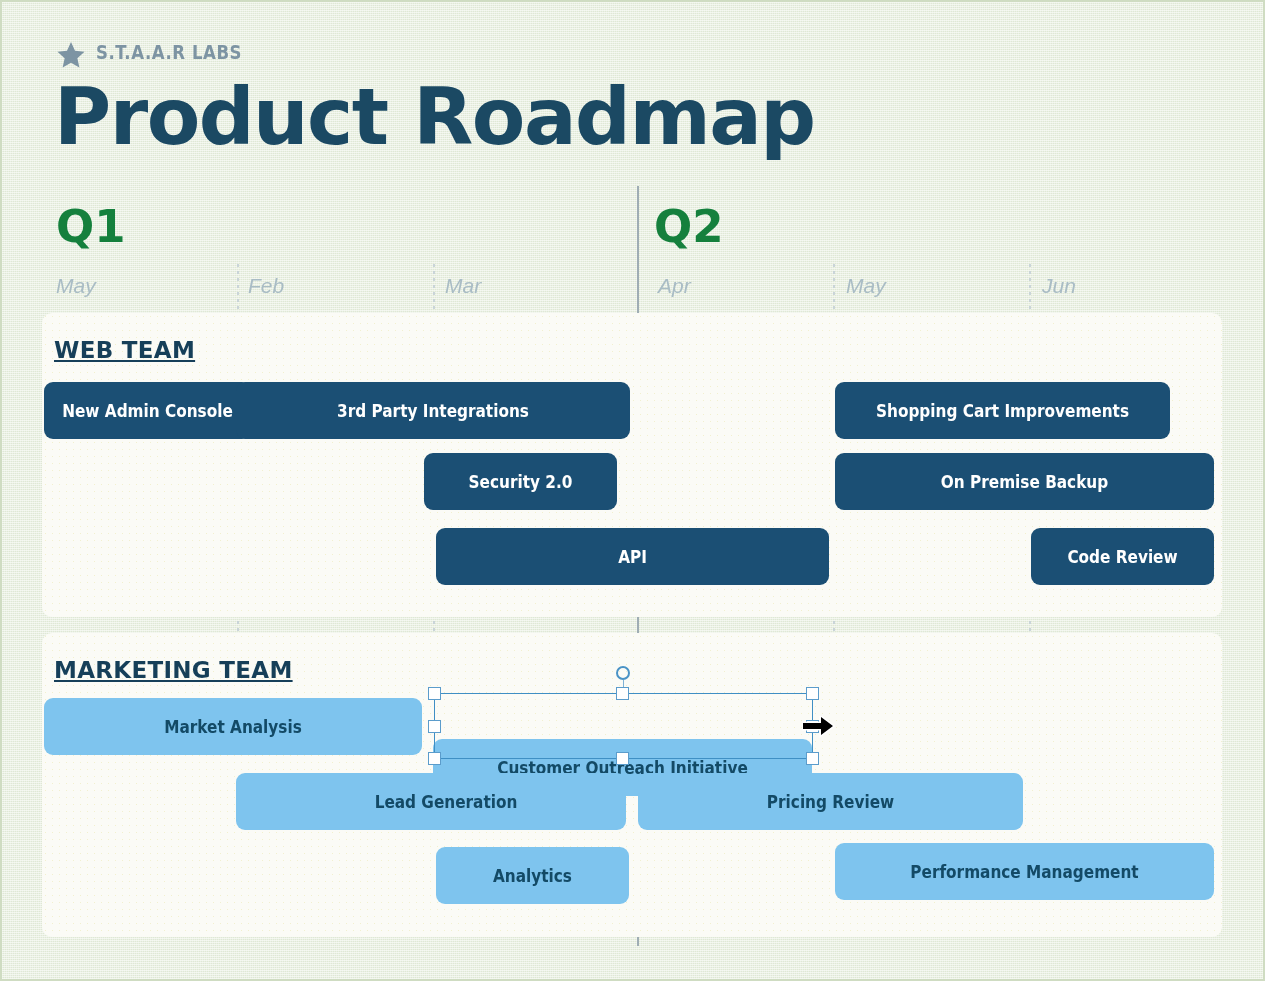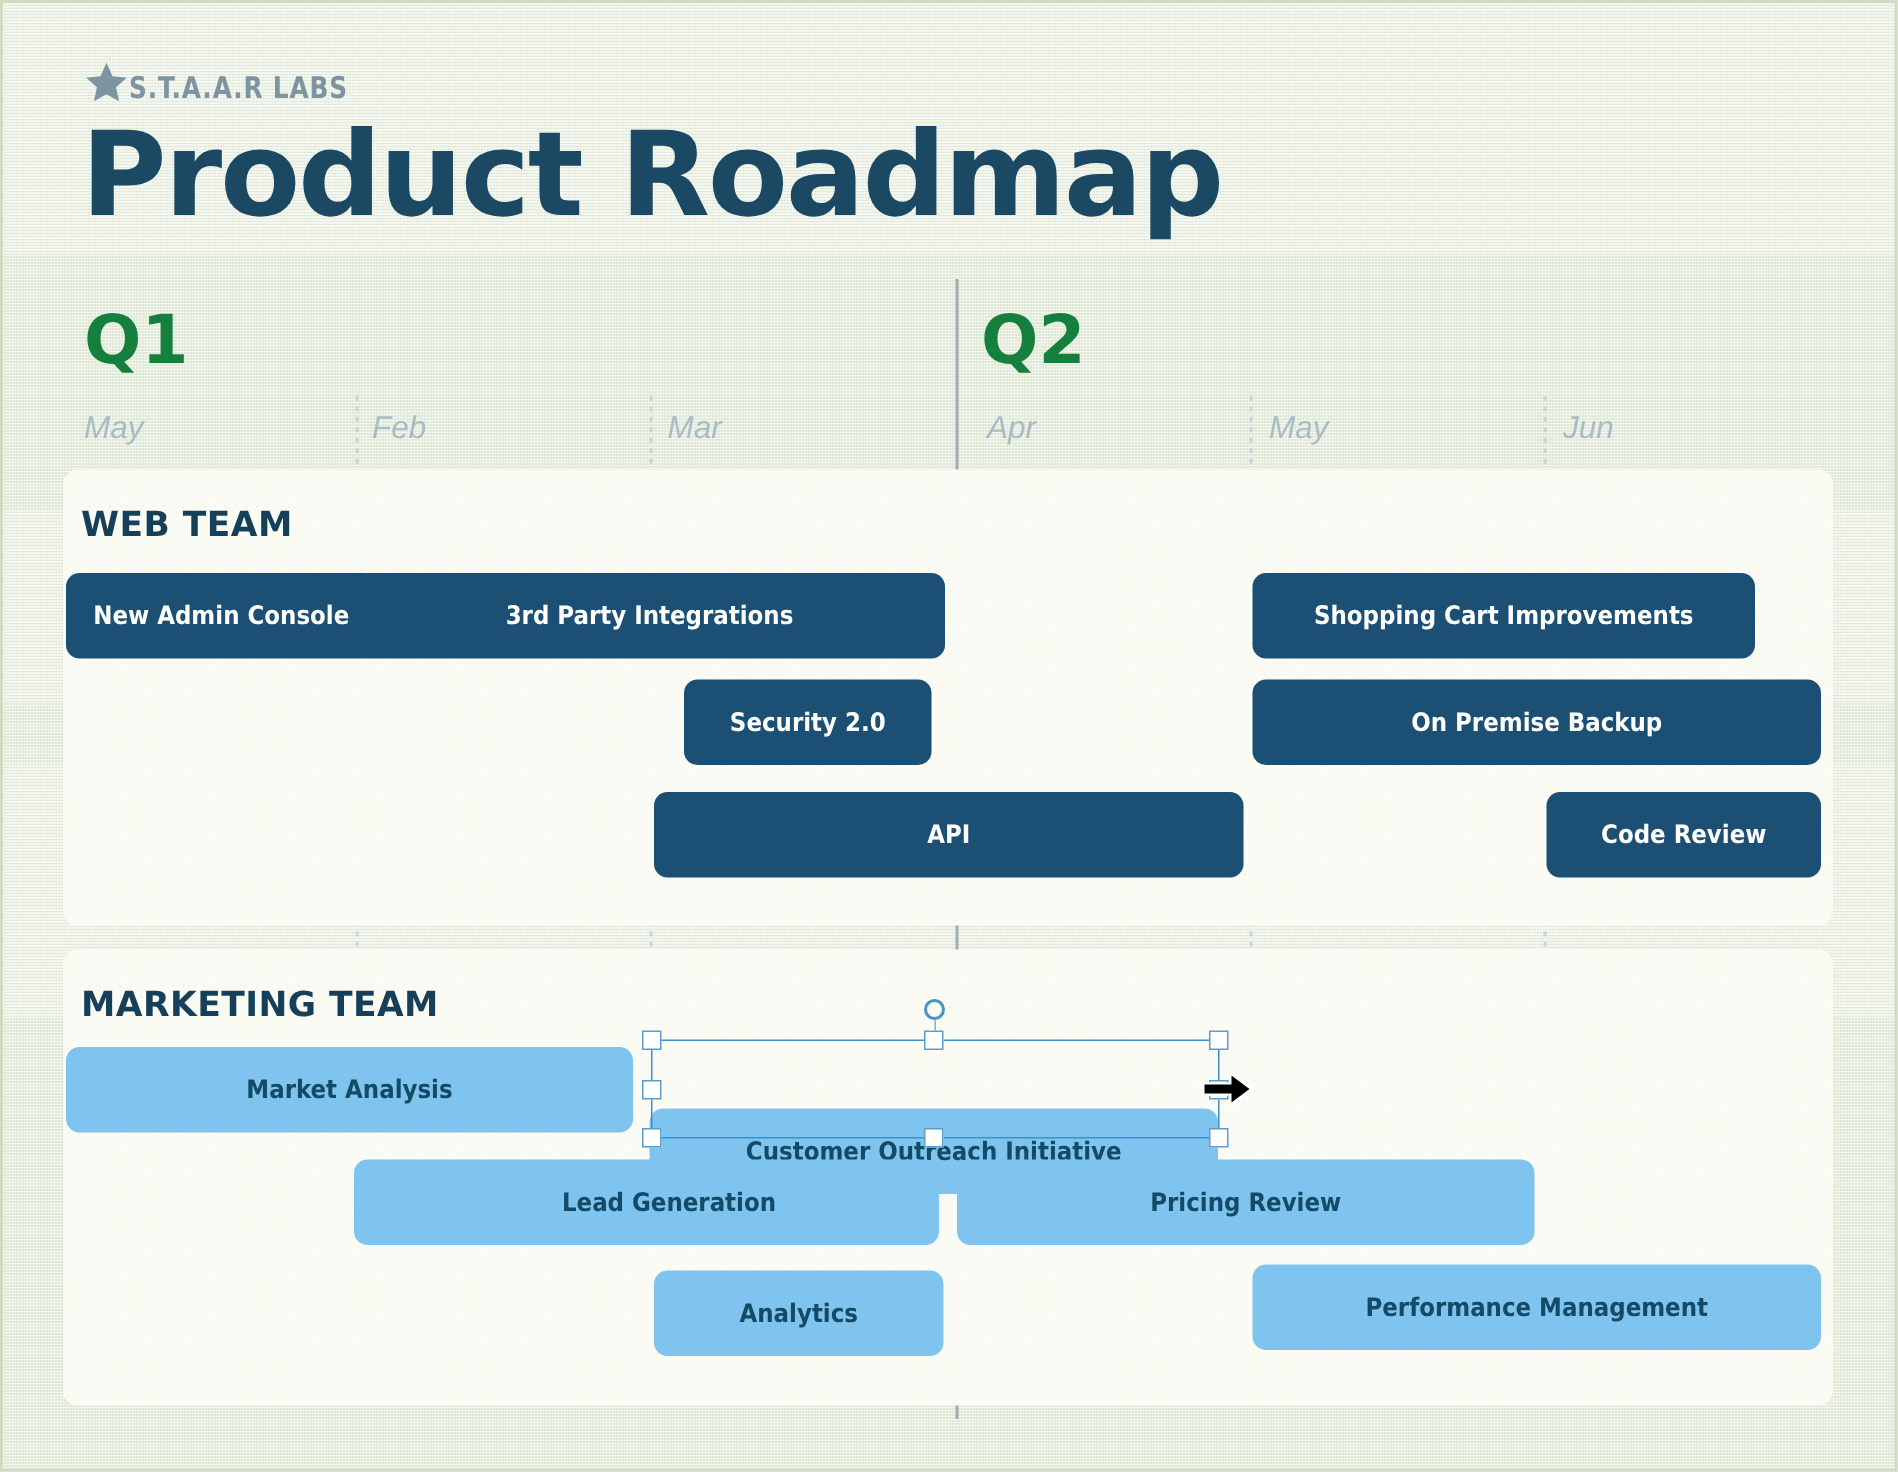--- a/index.html
+++ b/index.html
@@ -22,21 +22,21 @@
   }
   #frame {
     position: absolute; inset: 0;
     border: 2px solid #cfdcc2;
     box-sizing: border-box;
   }
 
   
   .brand {
     position: absolute; left: 56px; top: 40px;
-    display: flex; align-items: flex-end; gap: 0;
+    display: flex; align-items: flex-start; gap: 10px;
   }
   .star-icon { width: 30px; height: 30px; display:block; }
   .brand-name {
     font-size: 20px; font-weight: bold; letter-spacing: .6px;
     color: #7d94a3;
     font-family: "DejaVu Sans Condensed", "Liberation Sans Narrow", "Liberation Sans", sans-serif;
     transform: scaleX(.92); transform-origin: left center;
     white-space: nowrap;
   }
   .page-title {
@@ -93,20 +93,21 @@
   #panel-web       { top: 313px; height: 304px; }
   #panel-marketing { top: 633px; height: 304px; }
 
   .lane-title {
     position: absolute; left: 12px; top: 24px;
     font-size: 23px; font-weight: bold; color: #163f59;
     letter-spacing: .3px;
     font-family: "DejaVu Sans", sans-serif;
     white-space: nowrap;
     z-index: 3;
+    text-decoration: underline;
   }
 
   
   .bar {
     position: absolute; height: 57px;
     border-radius: 9px;
     display: flex; align-items: center; justify-content: center;
     font-size: 17px; font-weight: bold;
     font-family: "DejaVu Sans Condensed", "Liberation Sans Narrow", "Liberation Sans", sans-serif;
     text-align: center; box-sizing: border-box;
@@ -175,21 +176,21 @@
 </div>
 
 <div class="panel" id="panel-marketing">
   <div class="lane-title">MARKETING TEAM</div>
 </div>
 
 <div id="bars-layer">
     <div class="bar dark" style="left: 44px; top: 382px; width: 207px;">New Admin Console</div>
     <div class="bar dark" style="left: 236px; top: 382px; width: 394px;">3rd Party Integrations</div>
     <div class="bar dark" style="left: 835px; top: 382px; width: 335px;">Shopping Cart Improvements</div>
-    <div class="bar dark" style="left: 456px; top: 453px; width: 165px;">Security 2.0</div>
+    <div class="bar dark" style="left: 424px; top: 453px; width: 193px;">Security 2.0</div>
     <div class="bar dark" style="left: 835px; top: 453px; width: 379px;">On Premise Backup</div>
     <div class="bar dark" style="left: 436px; top: 528px; width: 393px;">API</div>
     <div class="bar dark" style="left: 1031px; top: 528px; width: 183px;">Code Review</div>
     <div class="bar light" style="left: 44px; top: 698px; width: 378px;">Market Analysis</div>
     <div class="bar light" style="left: 433px; top: 694px; width: 379px; margin-top: 45px;">Customer Outreach Initiative</div>
     <div class="bar light" style="left: 236px; top: 773px; width: 390px; padding-left: 40px;">Lead Generation</div>
     <div class="bar light" style="left: 638px; top: 773px; width: 385px;">Pricing Review</div>
     <div class="bar light" style="left: 436px; top: 847px; width: 193px;">Analytics</div>
     <div class="bar light" style="left: 835px; top: 843px; width: 379px;">Performance Management</div>
   </div>

